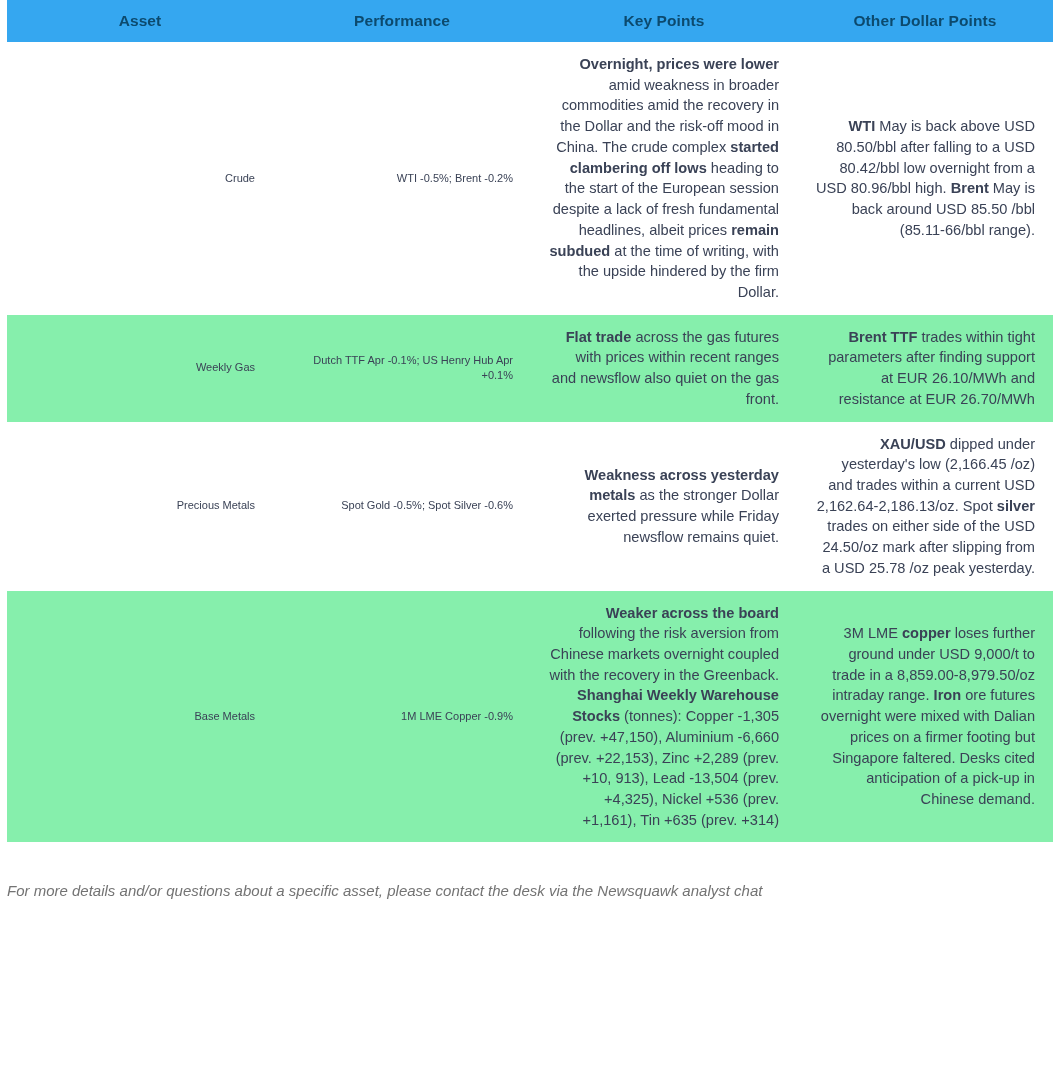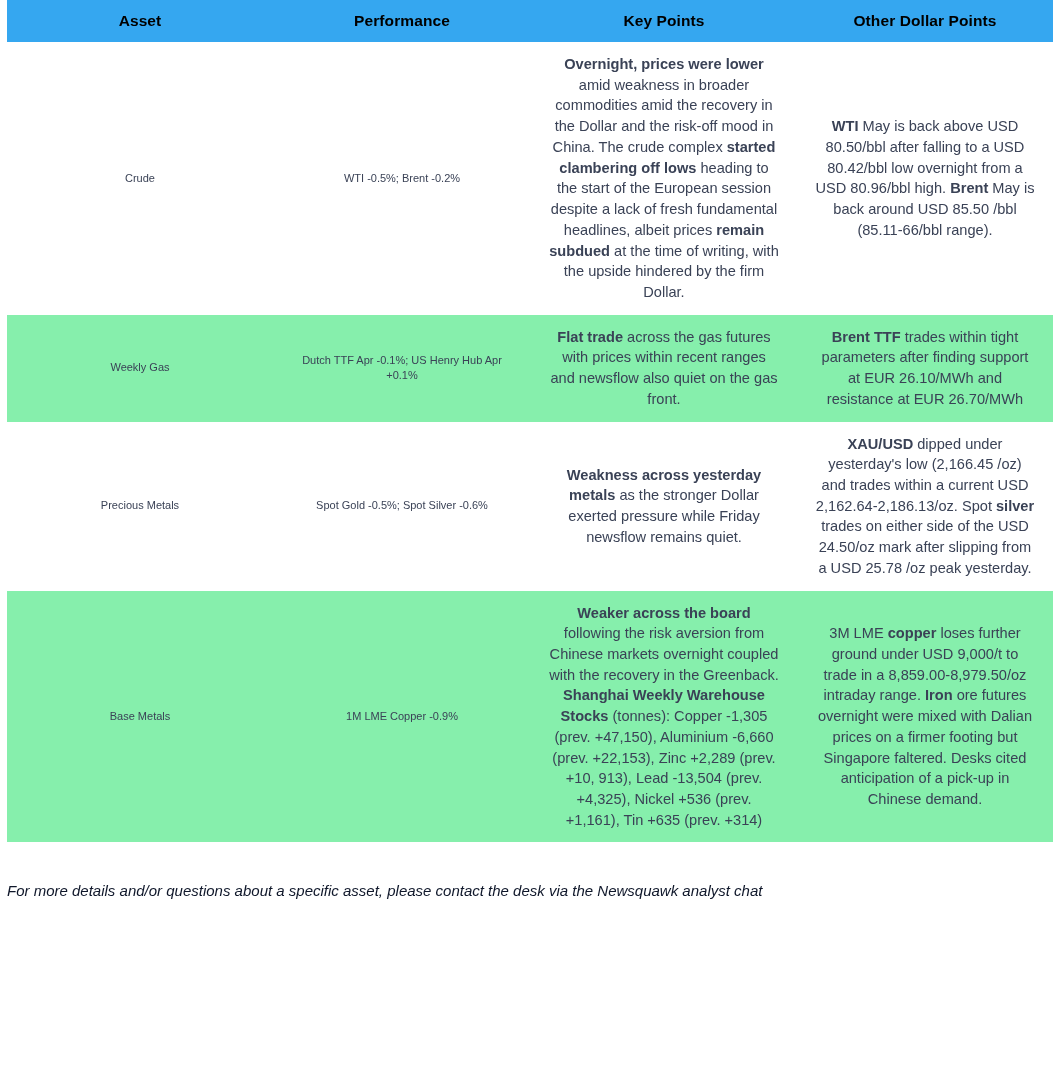--- a/index.html
+++ b/index.html
@@ -29,31 +29,31 @@
     table-layout: fixed;
   }
 
   table.commodities col.c-asset       { width: 266px; }
   table.commodities col.c-performance { width: 258px; }
   table.commodities col.c-key         { width: 266px; }
   table.commodities col.c-other       { width: 256px; }
 
   thead th {
     background: #35a7f0;
-    color: #000000;
+    color: #0c4a6e;
     font-size: 15.5px;
     font-weight: bold;
     text-align: center;
     padding: 12px 6px 13px 6px;
     letter-spacing: 0.1px;
     line-height: 1.1;
   }
 
   tbody td {
-    text-align: center;
+    text-align: right;
     vertical-align: middle;
     font-size: 14.6px;
     line-height: 1.42;
     padding: 12px 18px;
     box-sizing: border-box;
   }
 
   tbody tr.shaded td {
     background: #86efac;
   }
@@ -68,21 +68,21 @@
 
   tbody td b {
     font-weight: bold;
   }
 
   .footer-note {
     margin: 38px 7px 0 7px;
     font-size: 15px;
     font-style: italic;
     line-height: 1.4;
-    color: #0f172a;
+    color: #737373;
   }
 </style>
 </head>
 <body>
 
 <div class="page">
 
   <table class="commodities">
     <colgroup>
       <col class="c-asset">

